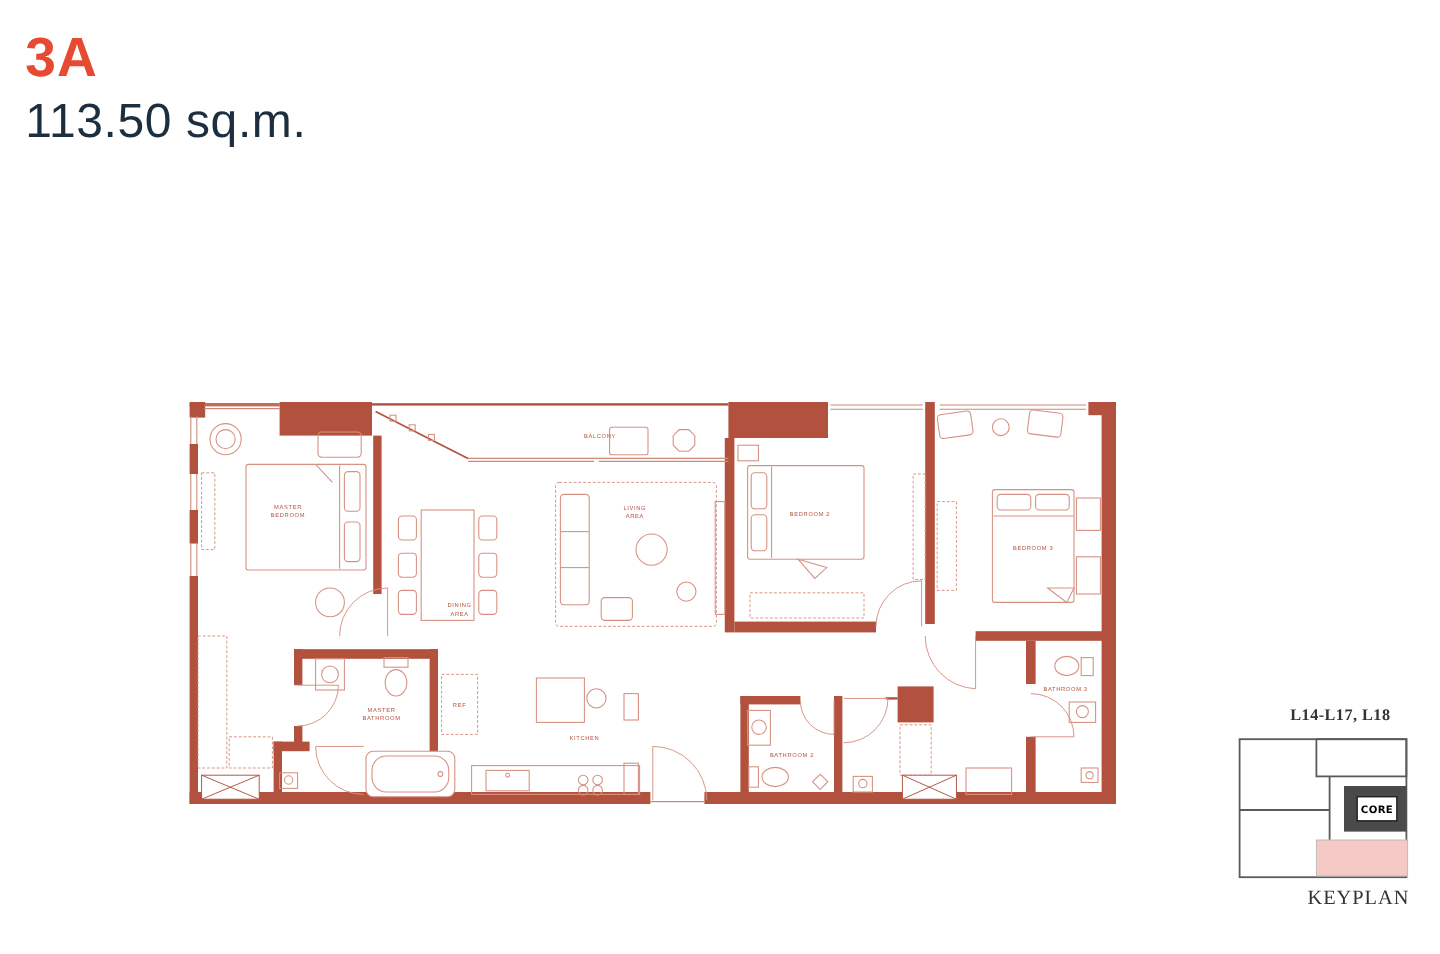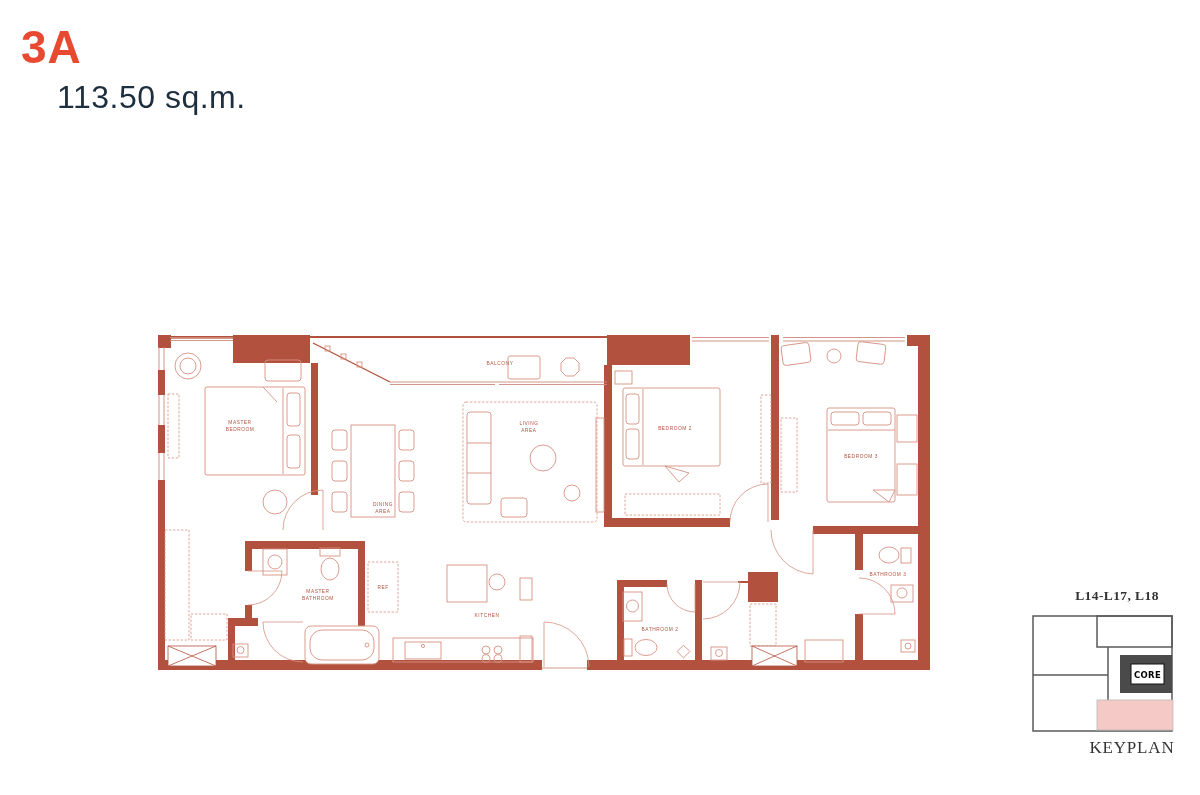--- a/index.html
+++ b/index.html
@@ -7,21 +7,21 @@
     --window:#cc8a79; --keyplan-line:#5a5a5a; --keyplan-core-bg:#4a4a4a;
     --keyplan-pink:#f5c9c5; --keyplan-text:#333333;
   }
   *{margin:0;padding:0;box-sizing:border-box;}
   html,body{width:1200px;height:795px;background:#ffffff;overflow:hidden;
     font-family:"Liberation Sans",sans-serif;}
   .stage{position:relative;width:1200px;height:795px;background:#fff;}
 
   .hdr{position:absolute;left:21px;top:22px;}
   .unit-title{font-size:46px;font-weight:700;color:var(--accent);letter-spacing:1px;line-height:1.1;}
-  .unit-area{font-size:32px;font-weight:400;color:var(--heading);letter-spacing:.5px;margin-top:6px;margin-left:36px;}
+  .unit-area{font-size:40px;font-weight:400;color:var(--heading);letter-spacing:.5px;margin-top:6px;}
 
   .plan-wrap{position:absolute;left:155px;top:330px;width:780px;height:370px;}
   .key-wrap{position:absolute;left:1030px;top:583px;width:155px;height:178px;text-align:right;}
 
   svg{display:block;}
   .w{fill:var(--wall);}
   .wl{stroke:var(--wall);fill:none;stroke-width:1.4;}
   .wlt{stroke:var(--wall);fill:none;stroke-width:.8;}
   .win{stroke:var(--window);fill:none;stroke-width:.9;}
   .f{stroke:var(--furniture);fill:none;stroke-width:.9;}

